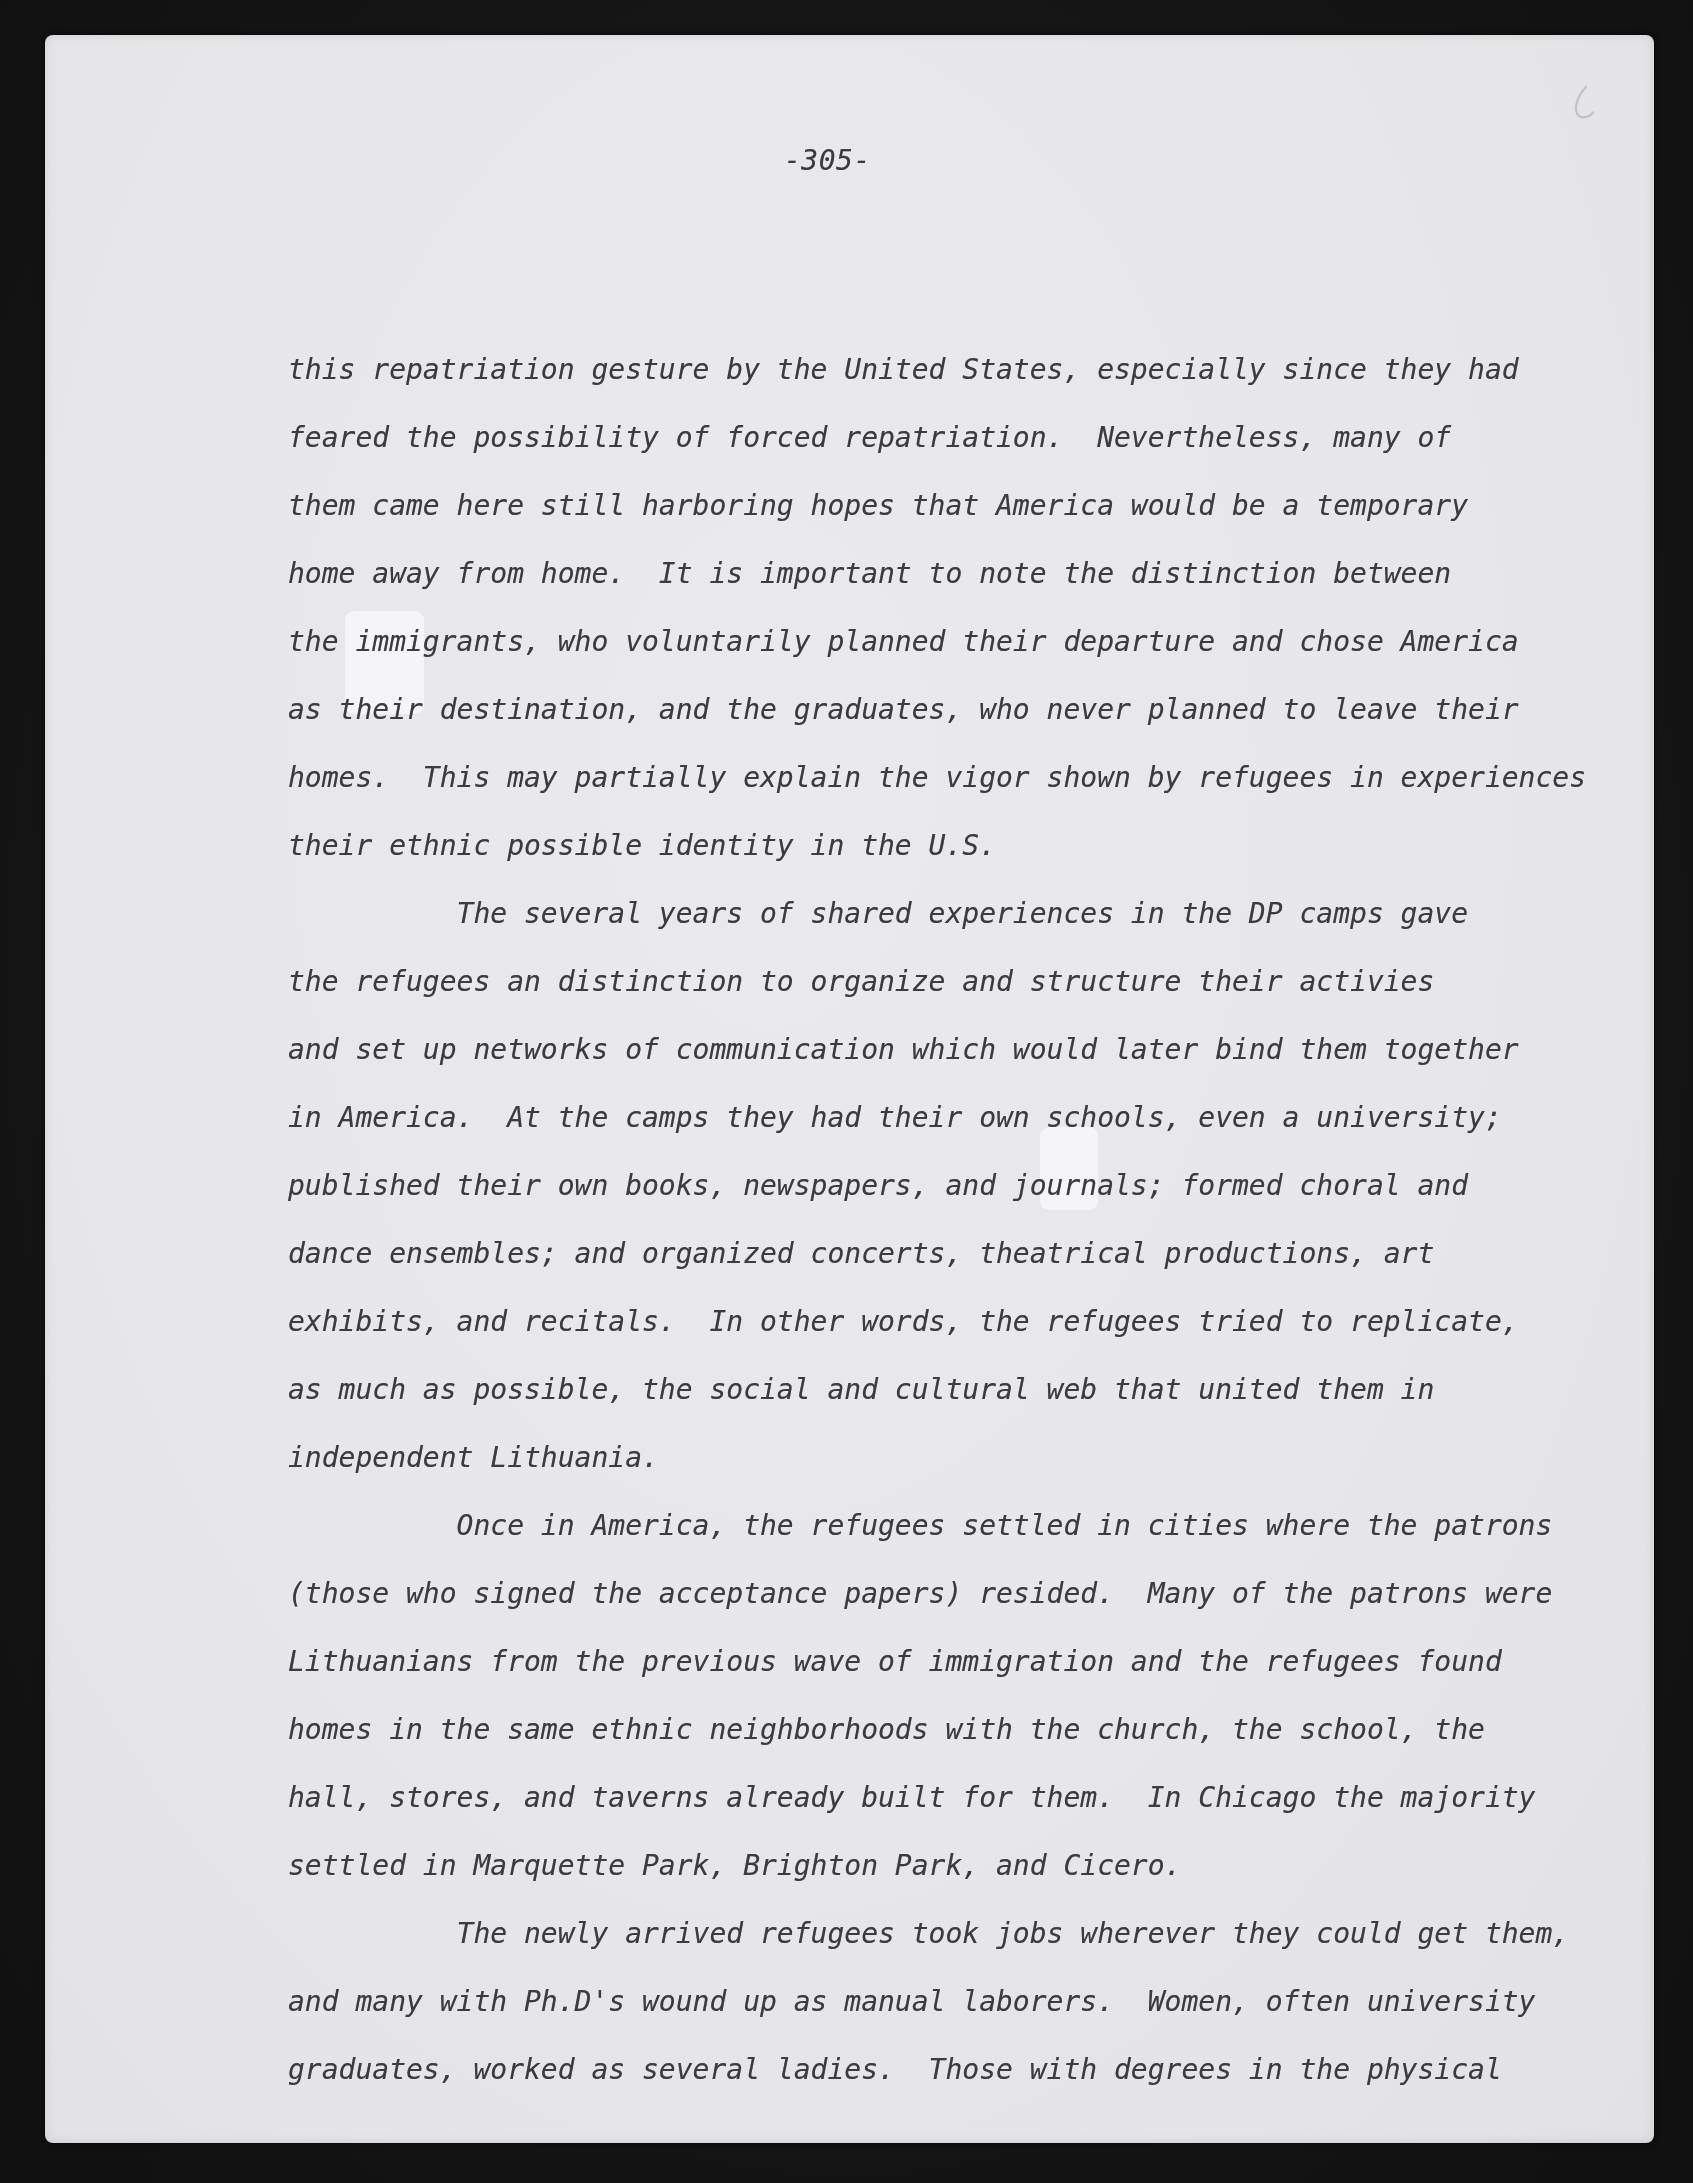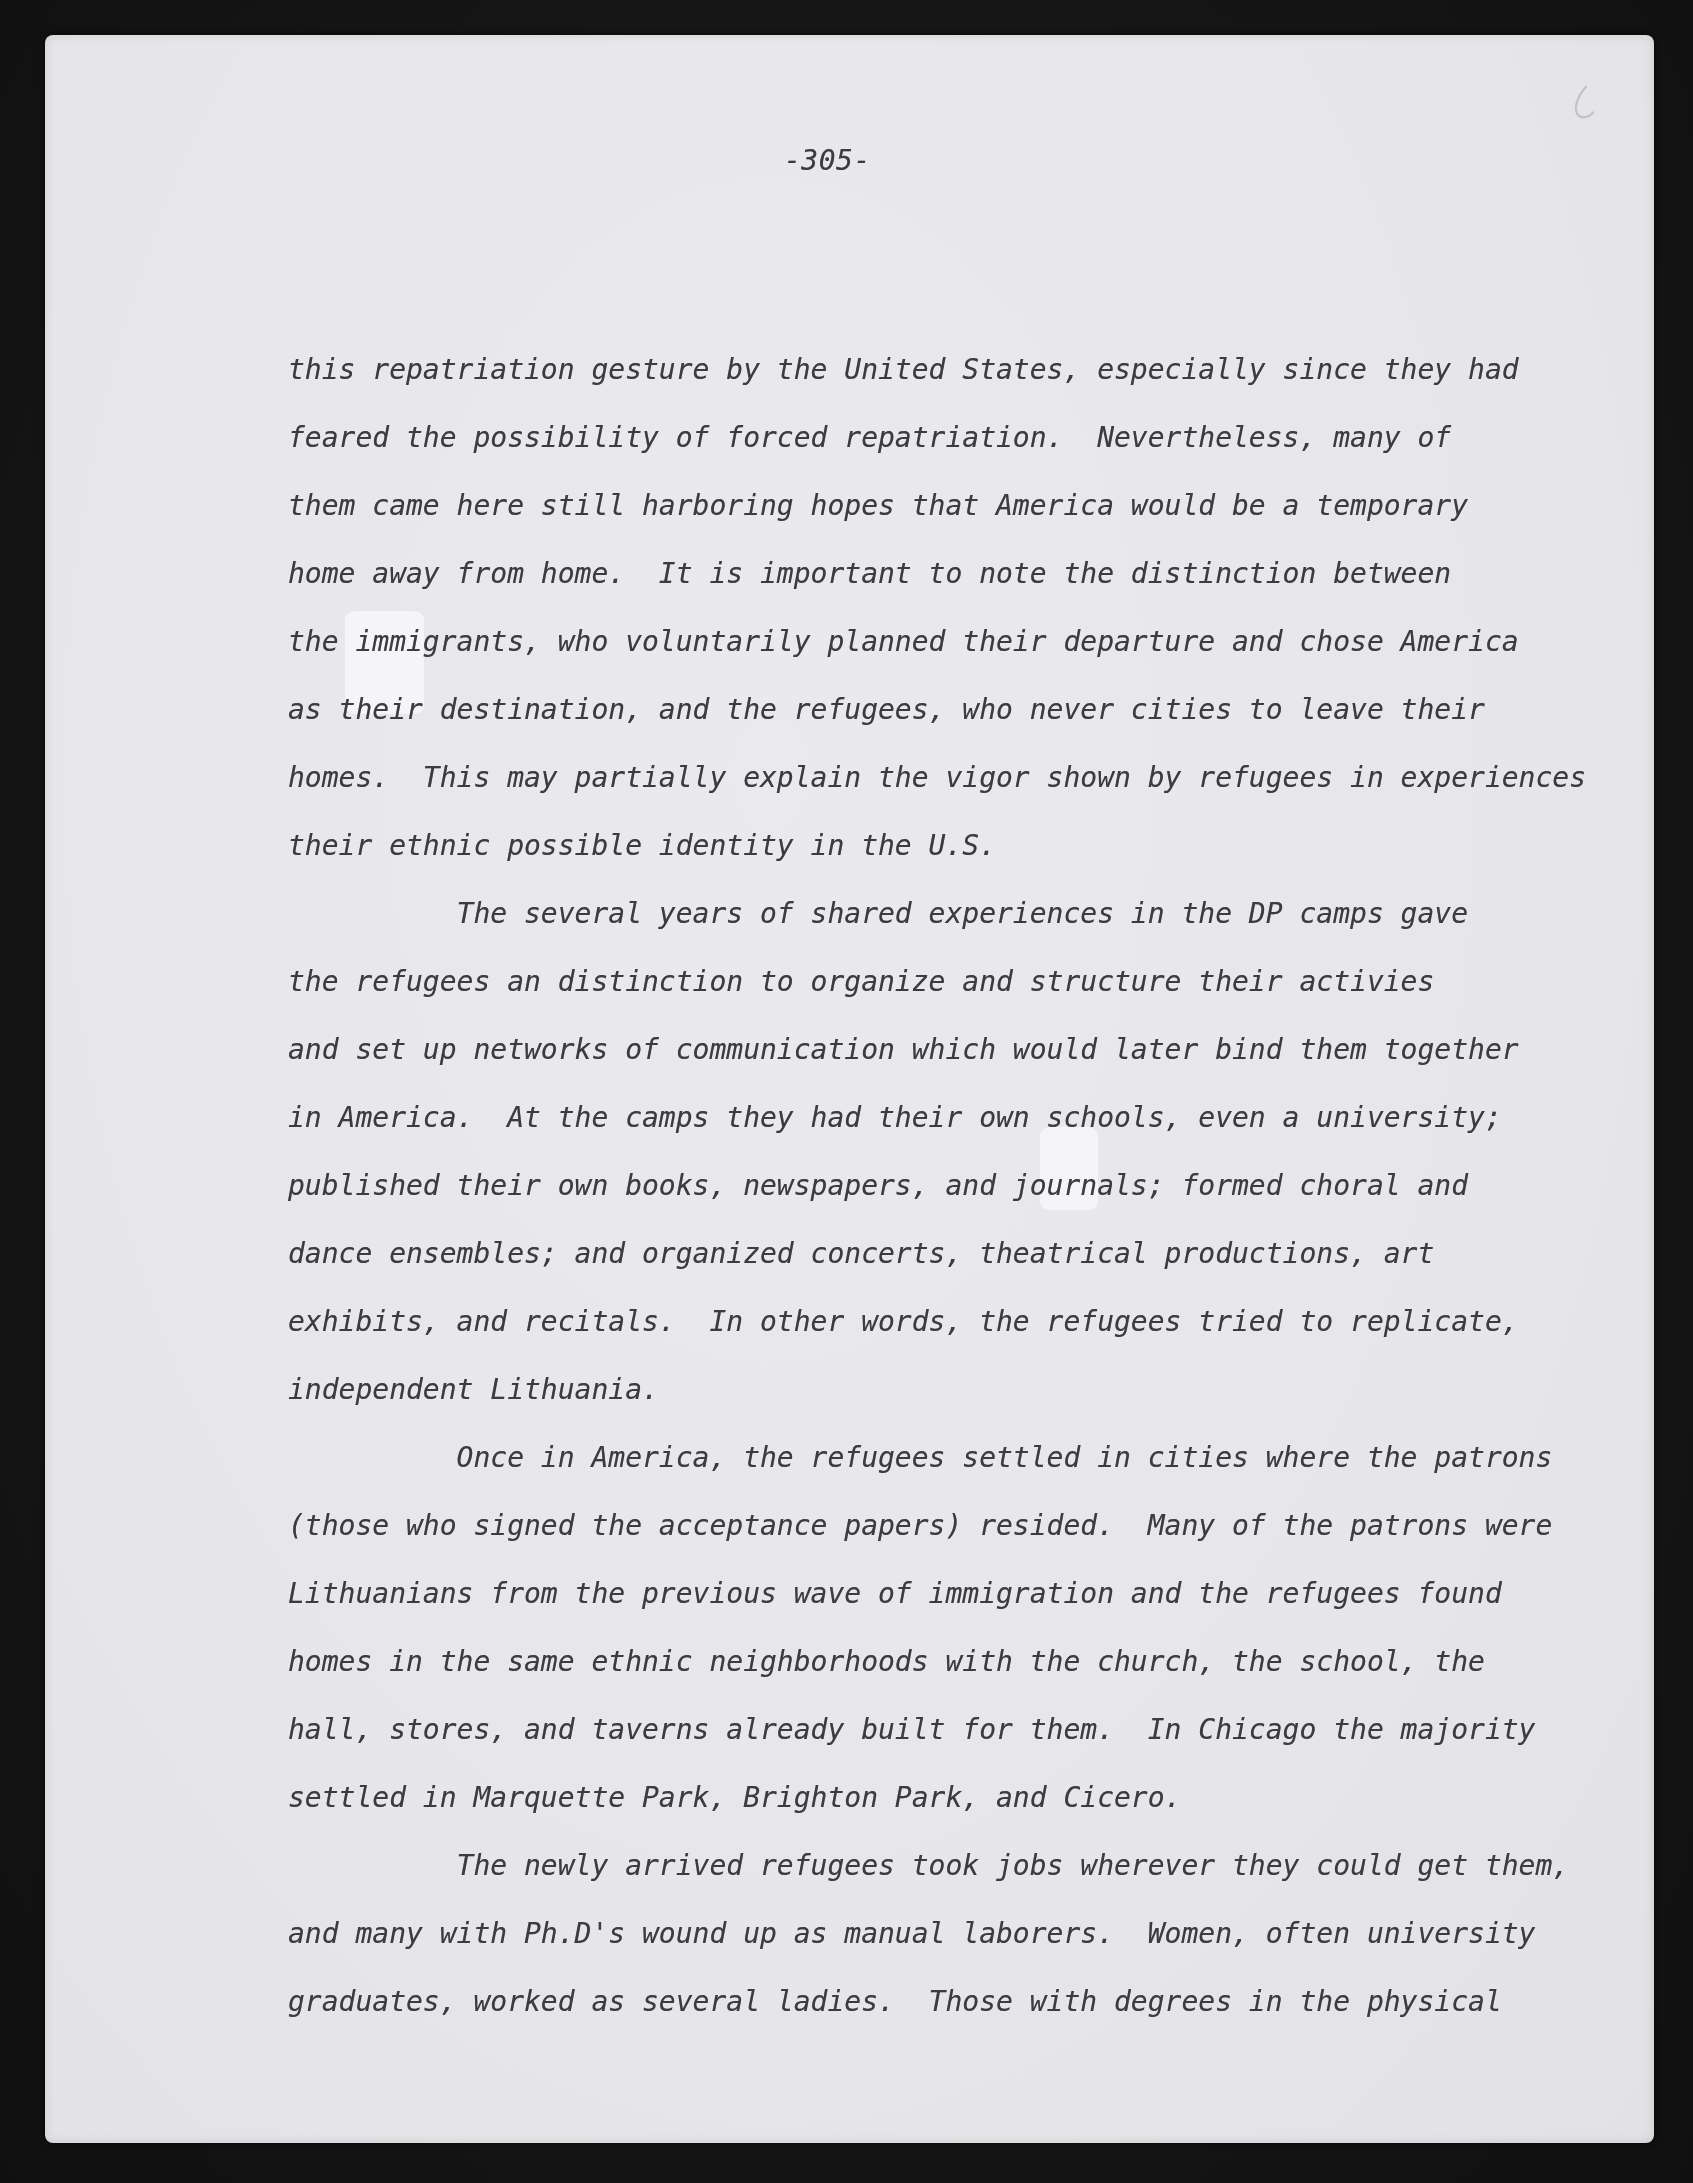--- a/index.html
+++ b/index.html
@@ -98,30 +98,31 @@
 
     <div class="whiteout patch-immigrants"></div>
     <div class="whiteout patch-schools"></div>
 
     <div class="text-block">
         <div class="line">this repatriation gesture by the United States, especially since they had</div>
         <div class="line">feared the possibility of forced repatriation.  Nevertheless, many of</div>
         <div class="line">them came here still harboring hopes that America would be a temporary</div>
         <div class="line">home away from home.  It is important to note the distinction between</div>
         <div class="line">the immigrants, who voluntarily planned their departure and chose America</div>
-        <div class="line">as their destination, and the refugees, who never cities to leave their</div>
+        <div class="line">as their destination, and the graduates, who never planned to leave their</div>
         <div class="line">homes.  This may partially explain the vigor shown by refugees in experiences</div>
         <div class="line">their ethnic possible identity in the U.S.</div>
         <div class="line">          The several years of shared experiences in the DP camps gave</div>
         <div class="line">the refugees an distinction to organize and structure their activies</div>
         <div class="line">and set up networks of communication which would later bind them together</div>
         <div class="line">in America.  At the camps they had their own schools, even a university;</div>
         <div class="line">published their own books, newspapers, and journals; formed choral and</div>
         <div class="line">dance ensembles; and organized concerts, theatrical productions, art</div>
         <div class="line">exhibits, and recitals.  In other words, the refugees tried to replicate,</div>
+        <div class="line">as much as possible, the social and cultural web that united them in</div>
         <div class="line">independent Lithuania.</div>
         <div class="line">          Once in America, the refugees settled in cities where the patrons</div>
         <div class="line">(those who signed the acceptance papers) resided.  Many of the patrons were</div>
         <div class="line">Lithuanians from the previous wave of immigration and the refugees found</div>
         <div class="line">homes in the same ethnic neighborhoods with the church, the school, the</div>
         <div class="line">hall, stores, and taverns already built for them.  In Chicago the majority</div>
         <div class="line">settled in Marquette Park, Brighton Park, and Cicero.</div>
         <div class="line">          The newly arrived refugees took jobs wherever they could get them,</div>
         <div class="line">and many with Ph.D's wound up as manual laborers.  Women, often university</div>
         <div class="line">graduates, worked as several ladies.  Those with degrees in the physical</div>

